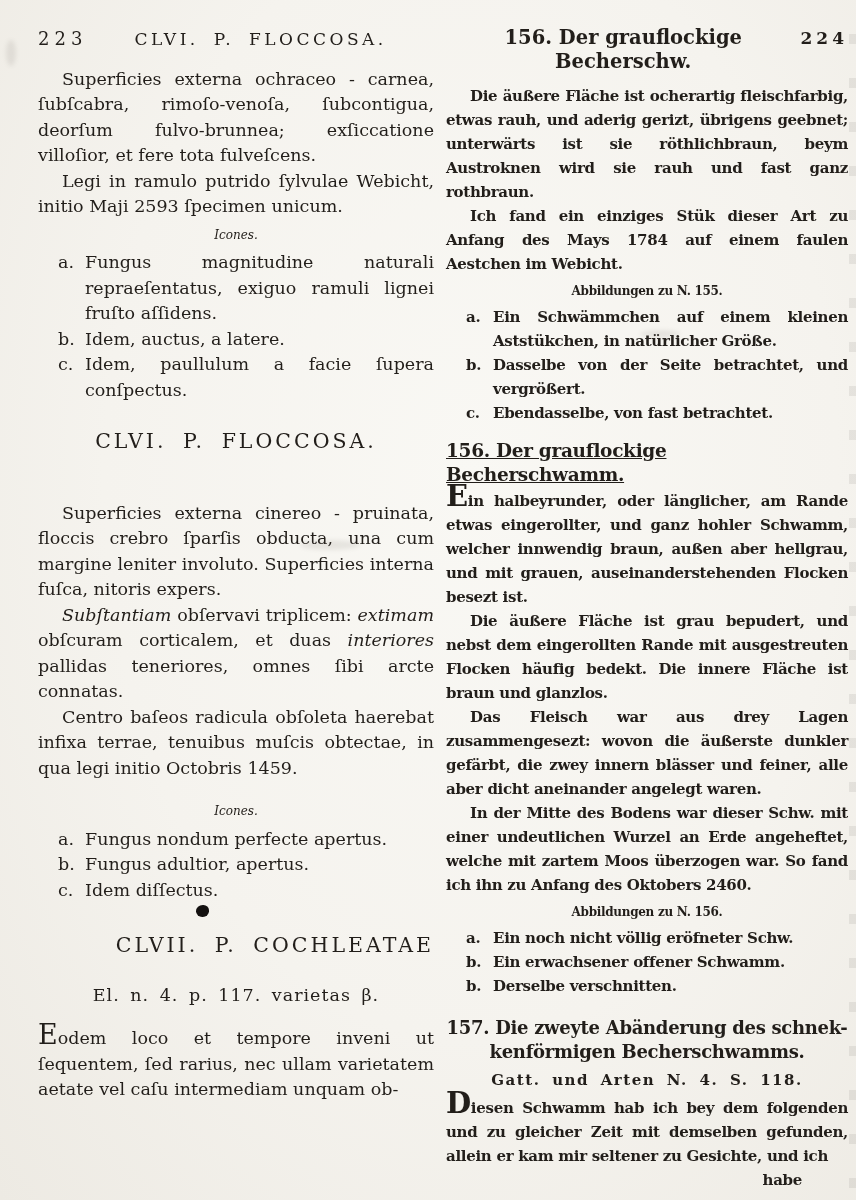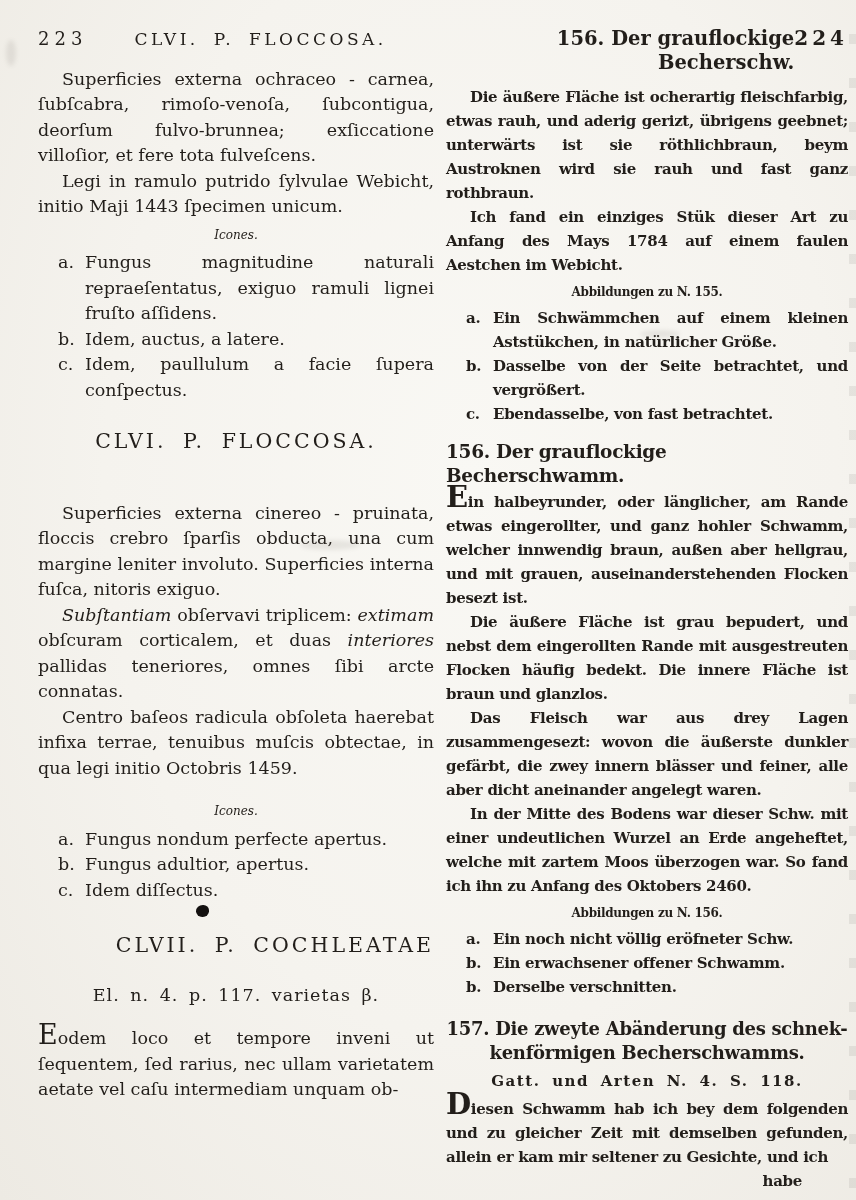--- a/index.html
+++ b/index.html
@@ -39,22 +39,22 @@
     display: flex;
     align-items: baseline;
     margin-bottom: 14px;
   }
   .rh-num { letter-spacing: 5px; font-size: 18px; white-space: nowrap; }
   .col-left .rh-title {
     flex: 1; text-align: center;
     font-size: 17px; letter-spacing: 3.5px; word-spacing: 6px;
   }
   .col-right .running-head { margin-bottom: 10px; }
-  .col-right .rh-title { flex: 1; text-align: right; font-size: 19.5px; letter-spacing: 0; }
-  .col-right .rh-num { font-size: 20px; letter-spacing: 4px; }
+  .col-right .rh-title { flex: 1; text-align: center; font-size: 19.5px; letter-spacing: 0; }
+  .col-right .rh-num { font-size: 17px; letter-spacing: 4px; }
   
   p { margin: 0; }
   .indent { text-indent: 24px; }
   .it { font-style: italic; }
   .center { text-align: center; text-indent: 0; }
   .small-label { font-size: 12px; margin: 3px 0 2px 0; }
   .dropcap { font-size: 27px; line-height: 0; }
   .col-right .dropcap { font-size: 29px; }
   
   .fig-list { margin: 0 0 0 20px; }
@@ -69,20 +69,21 @@
     word-spacing: 7px;
     font-weight: 400;
     margin: 26px 0 18px 0;
   }
   .sect-heading-2 { margin: 30px 0 24px 0; text-align: right; }
   .ref-line { text-align: center; font-size: 17.5px; margin: 0 0 18px 0; letter-spacing: 1px; word-spacing: 4px; }
   .de-heading {
     font-size: 18.5px;
     margin: 14px 0 2px 0;
     text-align: left;
+    text-decoration: underline;
   }
   .de-heading-157 {
     white-space: pre-line;
     text-align: center;
     font-size: 18px;
     margin: 18px 0 4px 0;
   }
   .de-ref { text-align: center; margin: 2px 0 4px 0; letter-spacing: 1.5px; word-spacing: 5px; }
   .catchword-line { text-align: right; padding-right: 46px; }
   .gap-lg { margin-top: 46px; }
@@ -108,21 +109,21 @@
 
   <div class="col col-left">
 
     <div class="running-head">
       <span class="rh-num">223</span>
       <span class="rh-title">CLVI. P. FLOCCOSA.</span>
     </div>
 
     <p class="indent">Superficies externa ochraceo - carnea, ſubſcabra, rimoſo-venoſa, ſubcontigua, deorſum fulvo-brunnea; exſiccatione villoſior, et fere tota fulveſcens.</p>
 
-    <p class="indent">Legi in ramulo putrido ſylvulae Webicht, initio Maji 1443 ſpecimen unicum.</p>
+    <p class="indent">Legi in ramulo putrido ſylvulae Webicht, initio Maji 2593 ſpecimen unicum.</p>
 
     <p class="center it small-label">Icones.</p>
 
     <div class="fig-list">
       <div class="fig-item">
         <span class="fig-label">a.</span>
         <span class="fig-text">Fungus magnitudine naturali repraeſentatus, exiguo ramuli lignei fruſto aſſidens.</span>
       </div>
       <div class="fig-item">
         <span class="fig-label">b.</span>
@@ -130,21 +131,21 @@
       </div>
       <div class="fig-item">
         <span class="fig-label">c.</span>
         <span class="fig-text">Idem, paullulum a facie ſupera conſpectus.</span>
       </div>
     </div>
 
     <h2 class="sect-heading">CLVI. P. FLOCCOSA.</h2>
 
 
-    <p class="indent gap-lg">Superficies externa cinereo - pruinata, floccis crebro ſparſis obducta, una cum margine leniter involuto.  Superficies interna fuſca, nitoris exiguo.</p>
+    <p class="indent gap-lg">Superficies externa cinereo - pruinata, floccis crebro ſparſis obducta, una cum margine leniter involuto.  Superficies interna fuſca, nitoris expers.</p>
 
     <p class="indent"><span class="it">Subſtantiam</span><span> obſervavi triplicem: </span><span class="it">extimam</span><span> obſcuram corticalem, et duas </span><span class="it">interiores</span><span> pallidas teneriores, omnes ſibi arcte connatas.</span></p>
 
     <p class="indent">Centro baſeos radicula obſoleta haerebat infixa terrae, tenuibus muſcis obtectae, in qua legi initio Octobris 1459.</p>
 
     <p class="center it small-label gap-md">Icones.</p>
 
     <div class="fig-list">
       <div class="fig-item">
         <span class="fig-label">a.</span>

